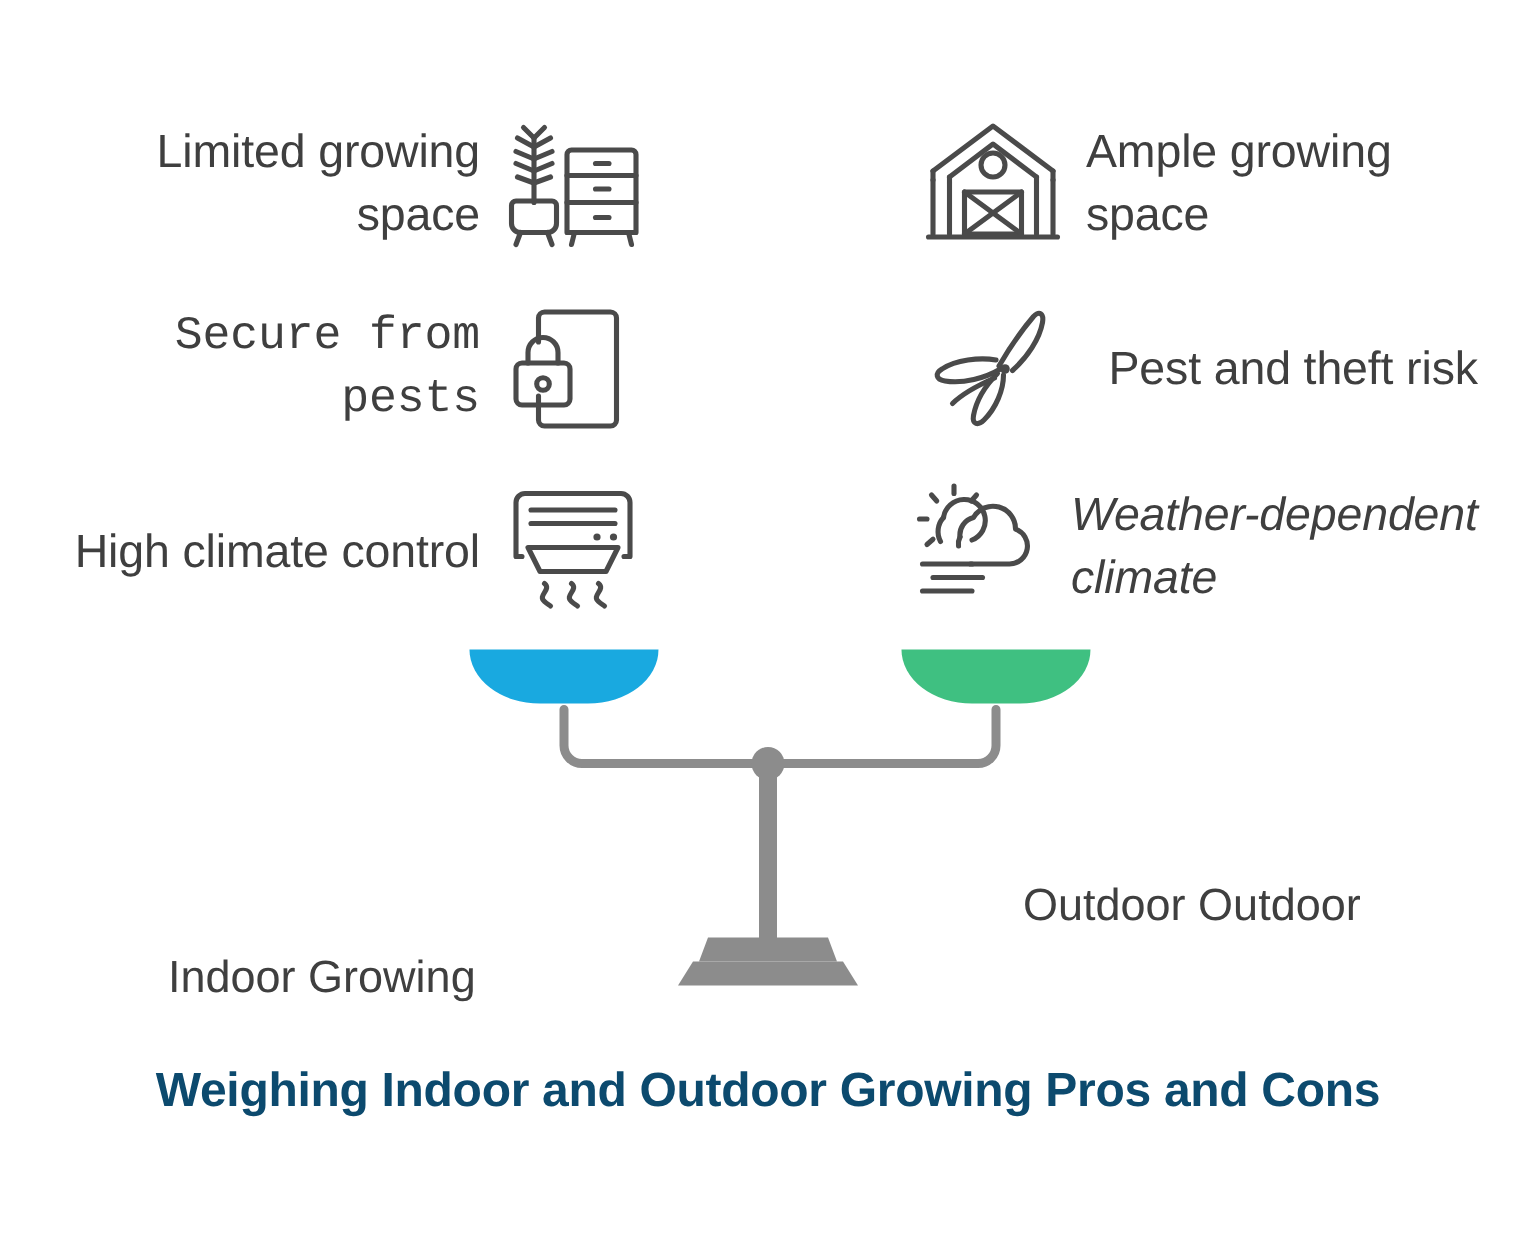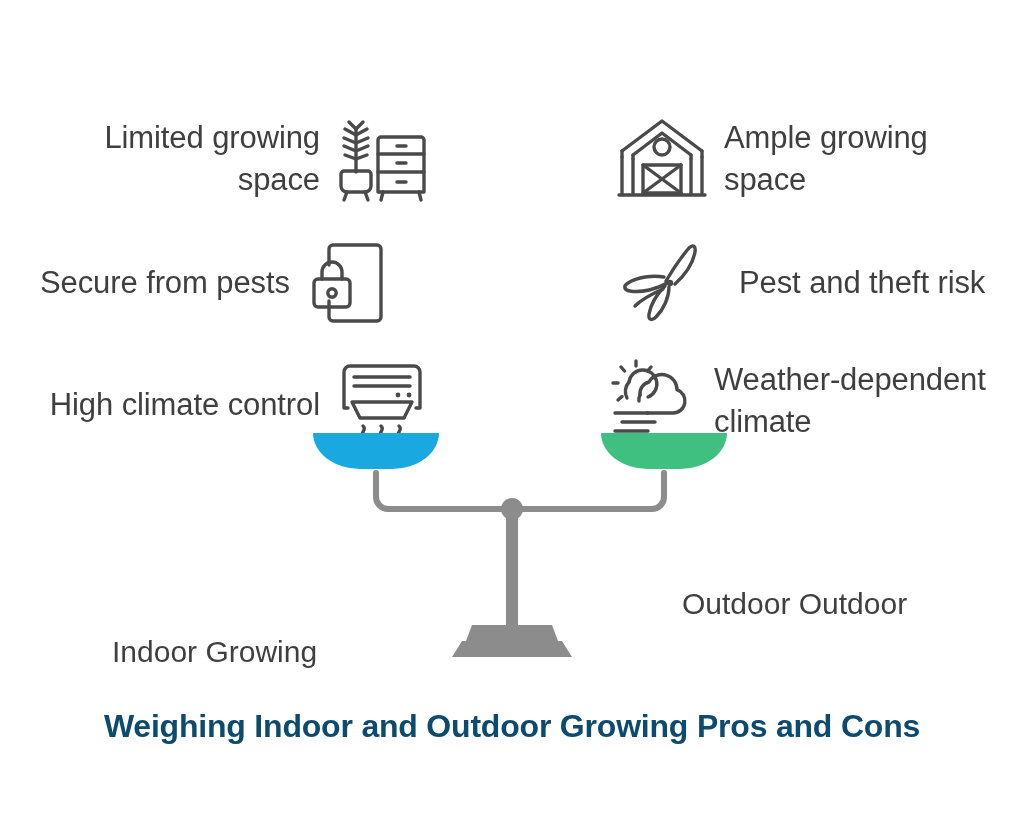--- a/index.html
+++ b/index.html
@@ -20,21 +20,20 @@
     position: absolute;
     inset: 0;
   }
 
   
   .feature {
     position: absolute;
     display: flex;
     align-items: center;
     gap: 14px;
-    margin-top: 37px;
   }
   .feature .icon-wrap {
     width: 96px;
     height: 92px;
     flex: 0 0 96px;
     display: flex;
     align-items: center;
     justify-content: center;
   }
   .feature .label {
@@ -52,27 +51,27 @@
   }
   .side-right {
     flex-direction: row;
   }
   .side-right .label {
     text-align: left;
   }
 
   
   #row-l1 { left: 40px;  top: 76px;  width: 390px; justify-content: flex-end; }
-  #row-l2 { left: 40px;  top: 200px; width: 390px; justify-content: flex-start; }
+  #row-l2 { left: 40px;  top: 200px; width: 390px; justify-content: flex-end; font-family: Liberation Mono, monospace; }
   #row-l3 { left: 40px;  top: 322px; width: 390px; justify-content: flex-end; }
 
   
   #row-r1 { left: 614px; top: 76px;  width: 390px; justify-content: flex-start; }
   #row-r2 { left: 614px; top: 200px; width: 390px; justify-content: flex-start; gap: 29px; }
-  #row-r3 { left: 604px; top: 318px; width: 400px; justify-content: flex-start; }
+  #row-r3 { left: 604px; top: 318px; width: 400px; justify-content: flex-start; font-style: italic; }
 
   
   .scale {
     position: absolute;
     left: 0;
     top: 425px;
     width: 1024px;
     height: 230px;
   }
   .pan {

